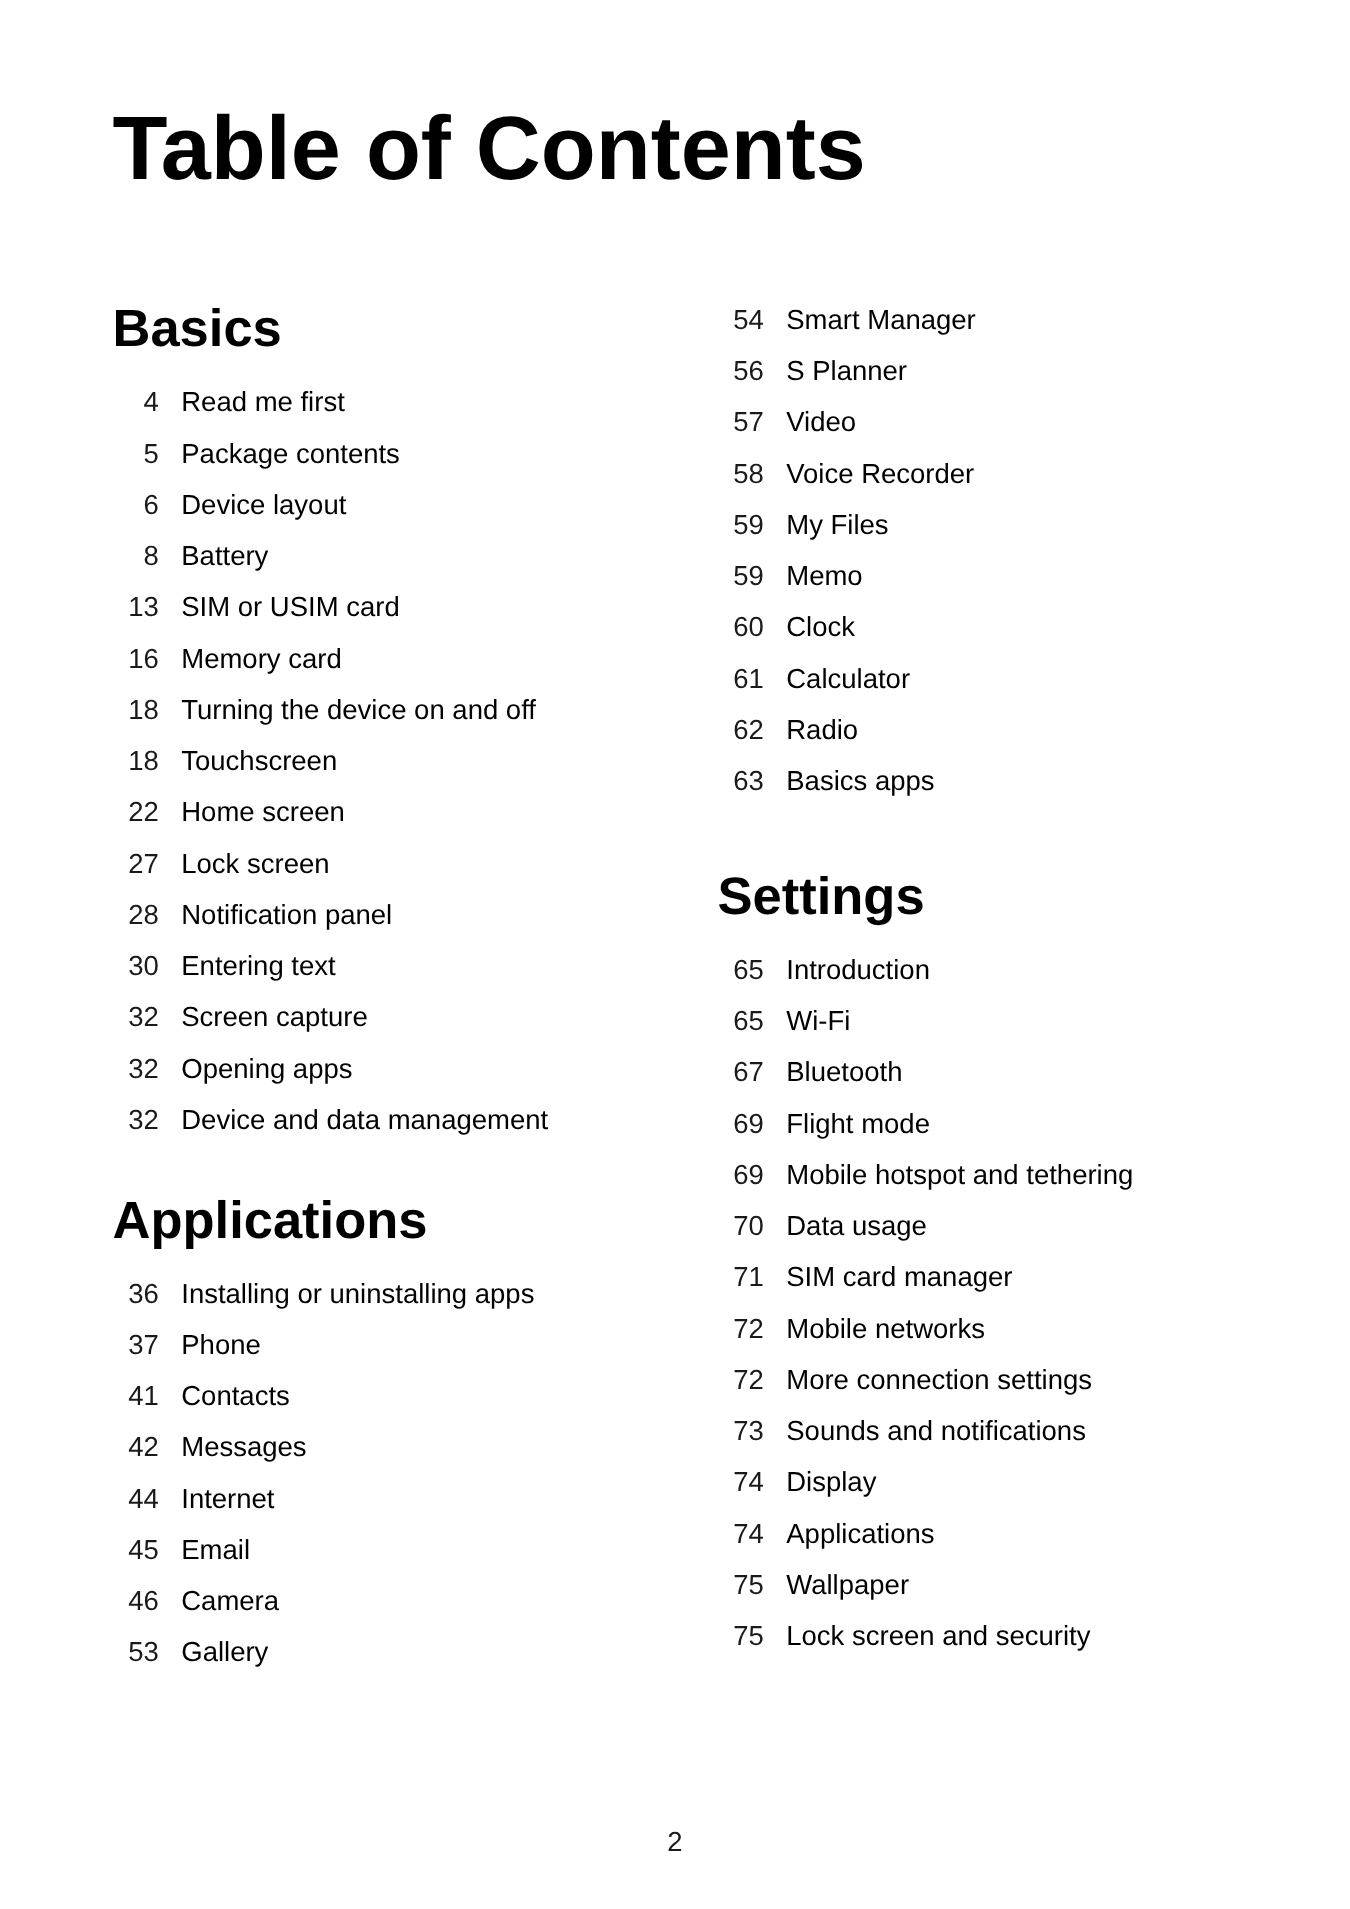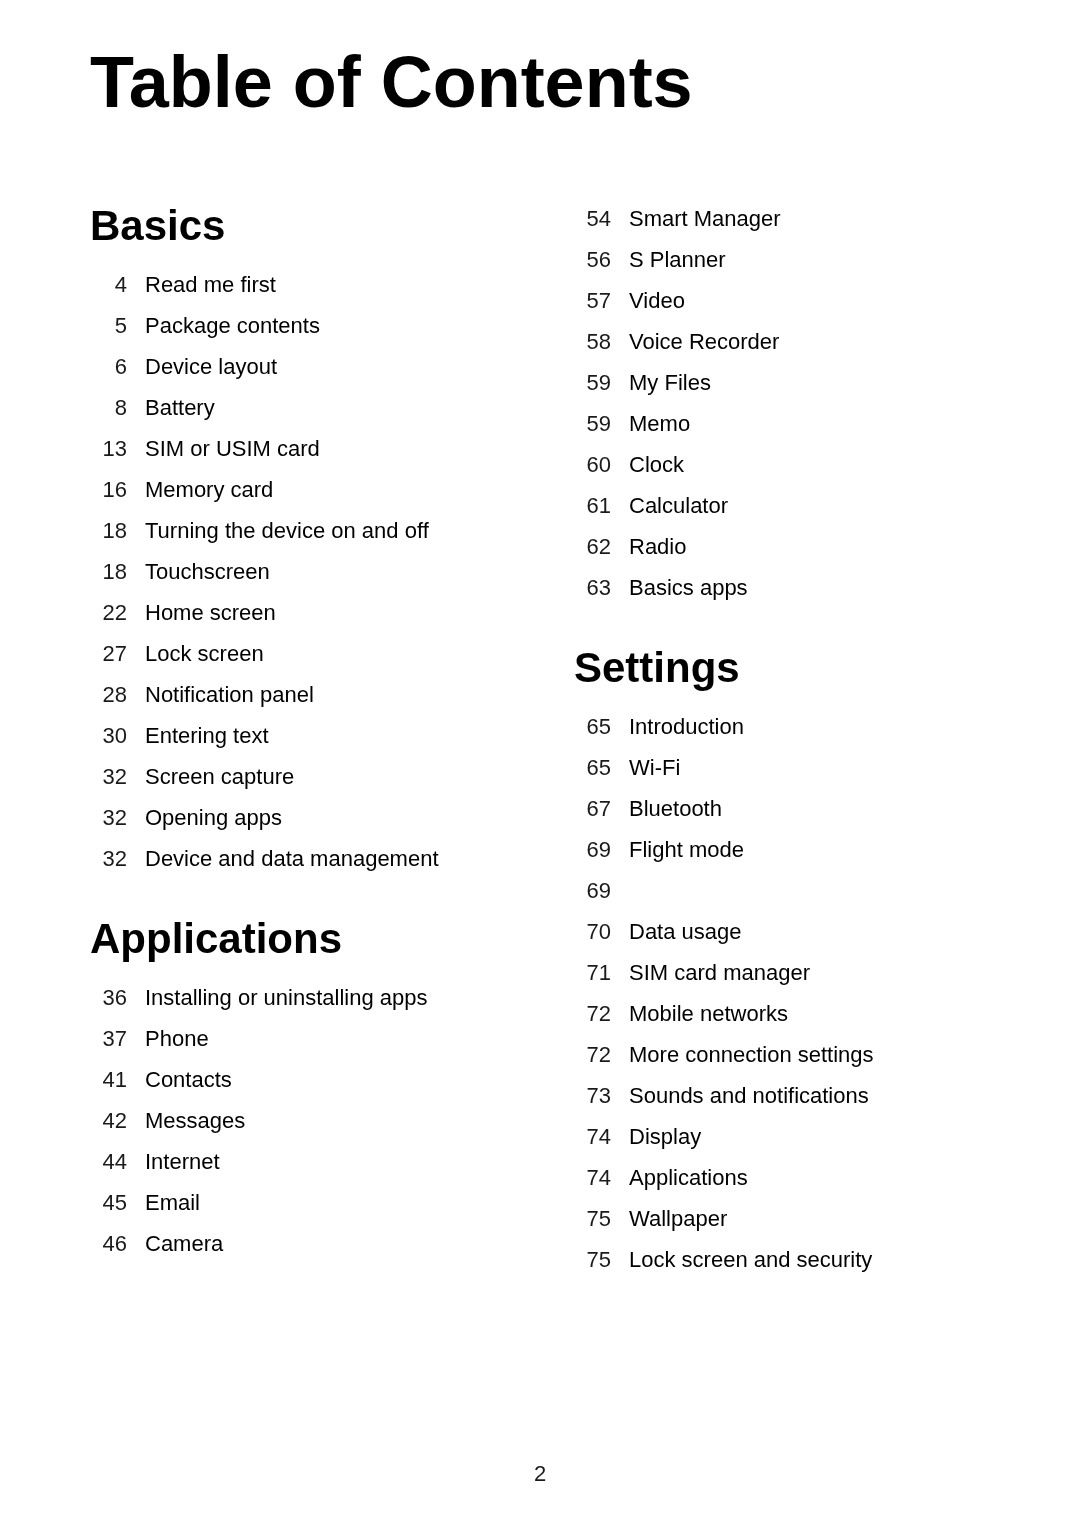--- a/index.html
+++ b/index.html
@@ -10,21 +10,21 @@
 
     body {
       background: #ffffff;
       font-family: 'Arial', sans-serif;
       width: 1080px;
       min-height: 1527px;
       position: relative;
     }
 
     .page {
-      padding: 43px 90px 80px 90px;
+      padding: 80px 90px 80px 90px;
       max-width: 1080px;
     }
 
     .main-title {
       font-size: 72px;
       font-weight: 900;
       color: #000000;
       margin-bottom: 70px;
       line-height: 1.1;
     }
@@ -184,27 +184,31 @@
           <span class="toc-label">Internet</span>
         </li>
         <li class="toc-item">
           <span class="toc-num">45</span>
           <span class="toc-label">Email</span>
         </li>
         <li class="toc-item">
           <span class="toc-num">46</span>
           <span class="toc-label">Camera</span>
         </li>
+        <li class="toc-item">
+          <span class="toc-num">53</span>
+          <span class="toc-label">Gallery</span>
+        </li>
       </ul>
 
     </div>
 
     <div class="right-column">
 
-      <ul class="toc-list" style="margin-top: 10px; margin-bottom: 40px;">
+      <ul class="toc-list" style="margin-top: 10px; margin-bottom: 52px;">
         <li class="toc-item">
           <span class="toc-num">54</span>
           <span class="toc-label">Smart Manager</span>
         </li>
         <li class="toc-item">
           <span class="toc-num">56</span>
           <span class="toc-label">S Planner</span>
         </li>
         <li class="toc-item">
           <span class="toc-num">57</span>
@@ -253,20 +257,21 @@
         <li class="toc-item">
           <span class="toc-num">67</span>
           <span class="toc-label">Bluetooth</span>
         </li>
         <li class="toc-item">
           <span class="toc-num">69</span>
           <span class="toc-label">Flight mode</span>
         </li>
         <li class="toc-item">
           <span class="toc-num">69</span>
+          <span class="toc-label">Mobile hotspot and tethering</span>
         </li>
         <li class="toc-item">
           <span class="toc-num">70</span>
           <span class="toc-label">Data usage</span>
         </li>
         <li class="toc-item">
           <span class="toc-num">71</span>
           <span class="toc-label">SIM card manager</span>
         </li>
         <li class="toc-item">

